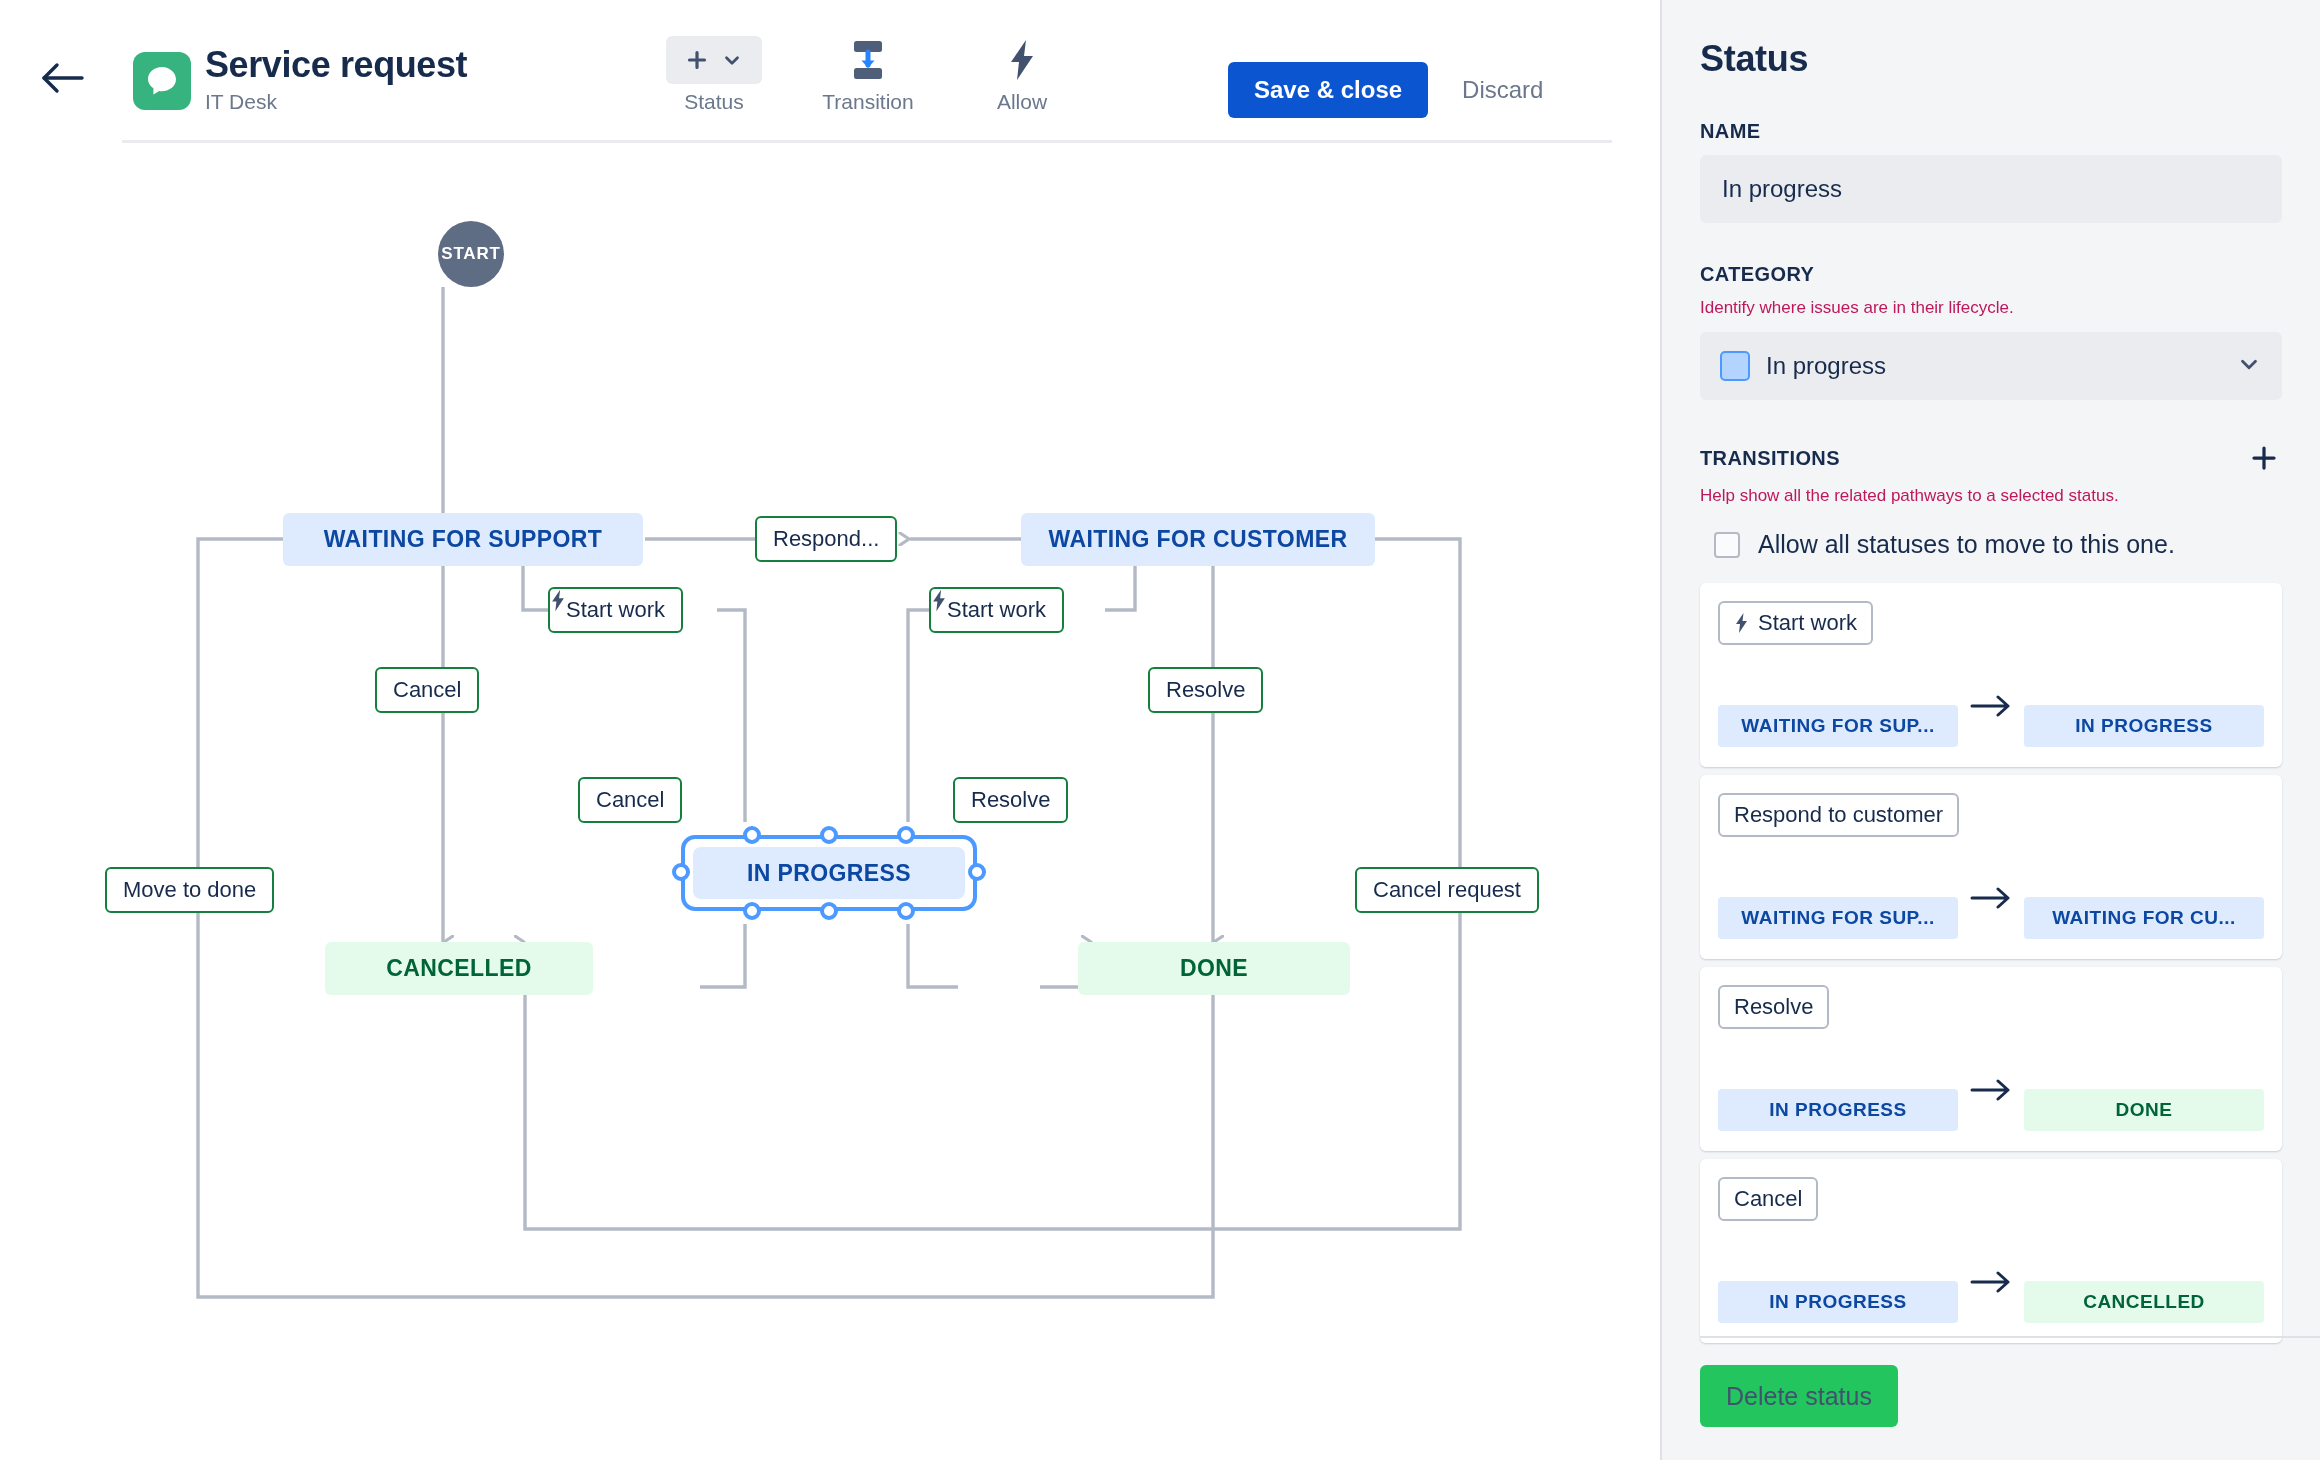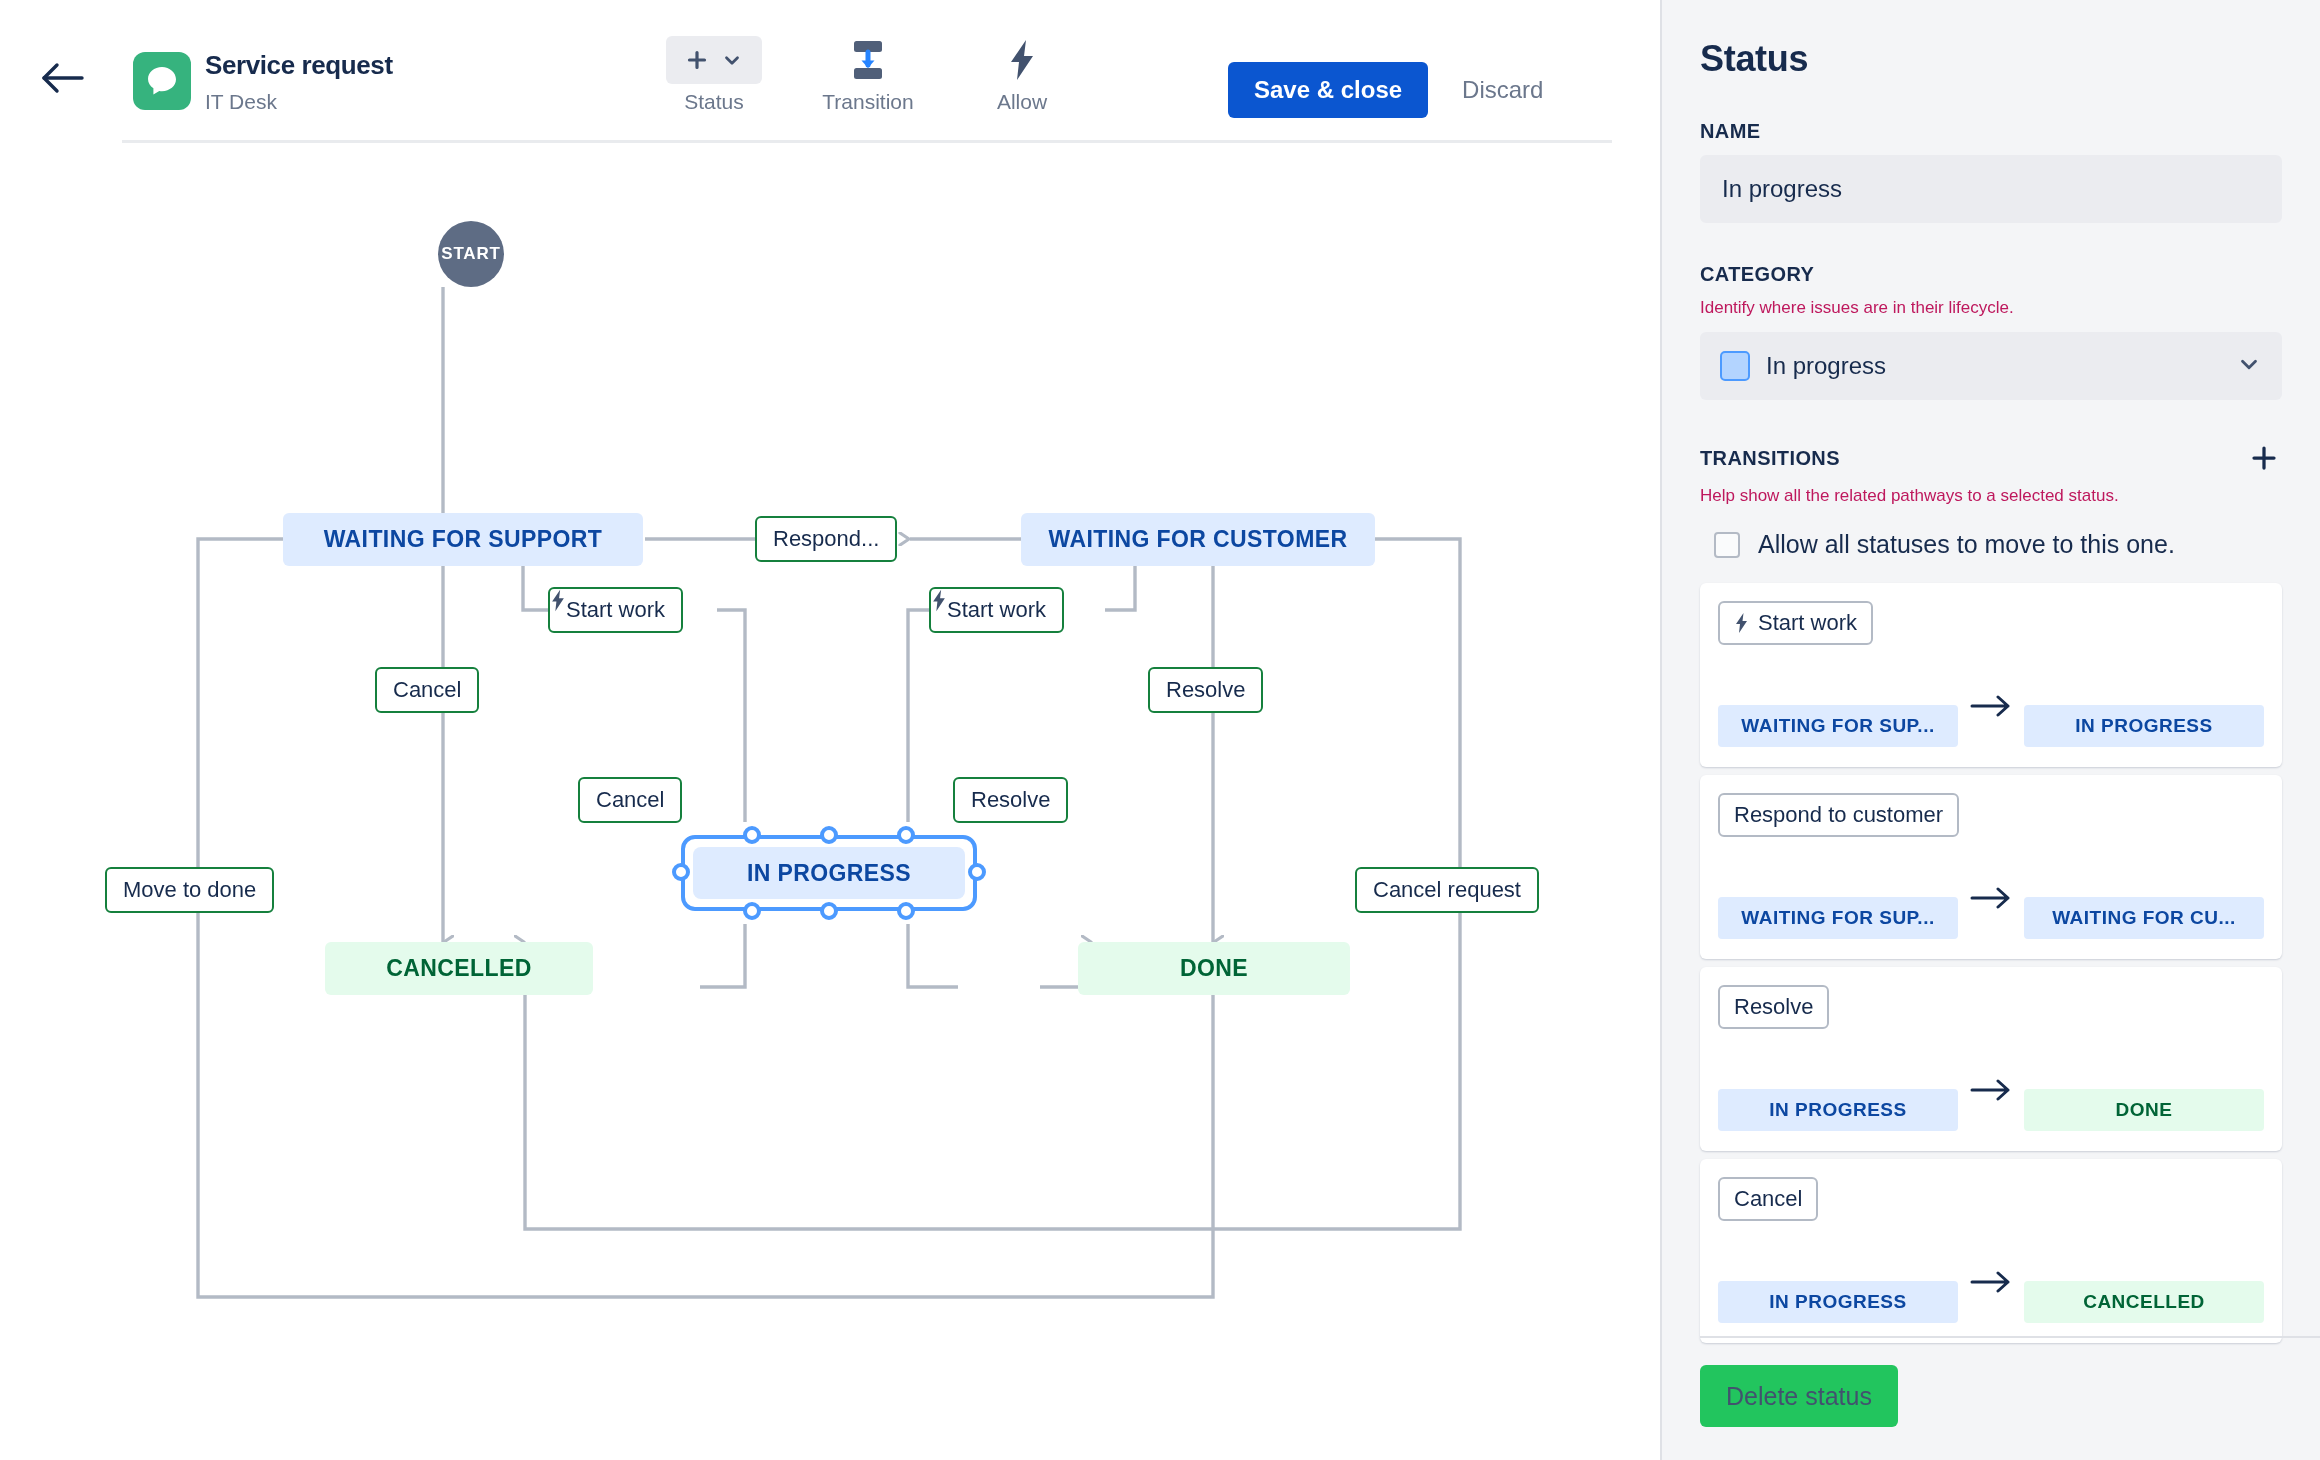--- a/index.html
+++ b/index.html
@@ -37,21 +37,21 @@
     cursor: pointer;
   }
   .app-icon {
     position: absolute; left: 133px; top: 52px;
     width: 58px; height: 58px; border-radius: 12px;
     background: #36b37e;
     display: flex; align-items: center; justify-content: center;
   }
   .title-block { position: absolute; left: 205px; top: 44px; }
   .title-main {
-    font-size: 26px; font-weight: bold; color: #172b4d;
+    font-size: 36px; font-weight: bold; color: #172b4d;
     letter-spacing: -0.4px; line-height: 42px;
   }
   .title-sub {
     font-size: 21px; color: #6b778c; line-height: 28px; margin-top: 2px;
   }
 
   .toolbar {
     position: absolute; left: 655px; top: 34px;
     display: flex; align-items: flex-start; gap: 36px;
   }

